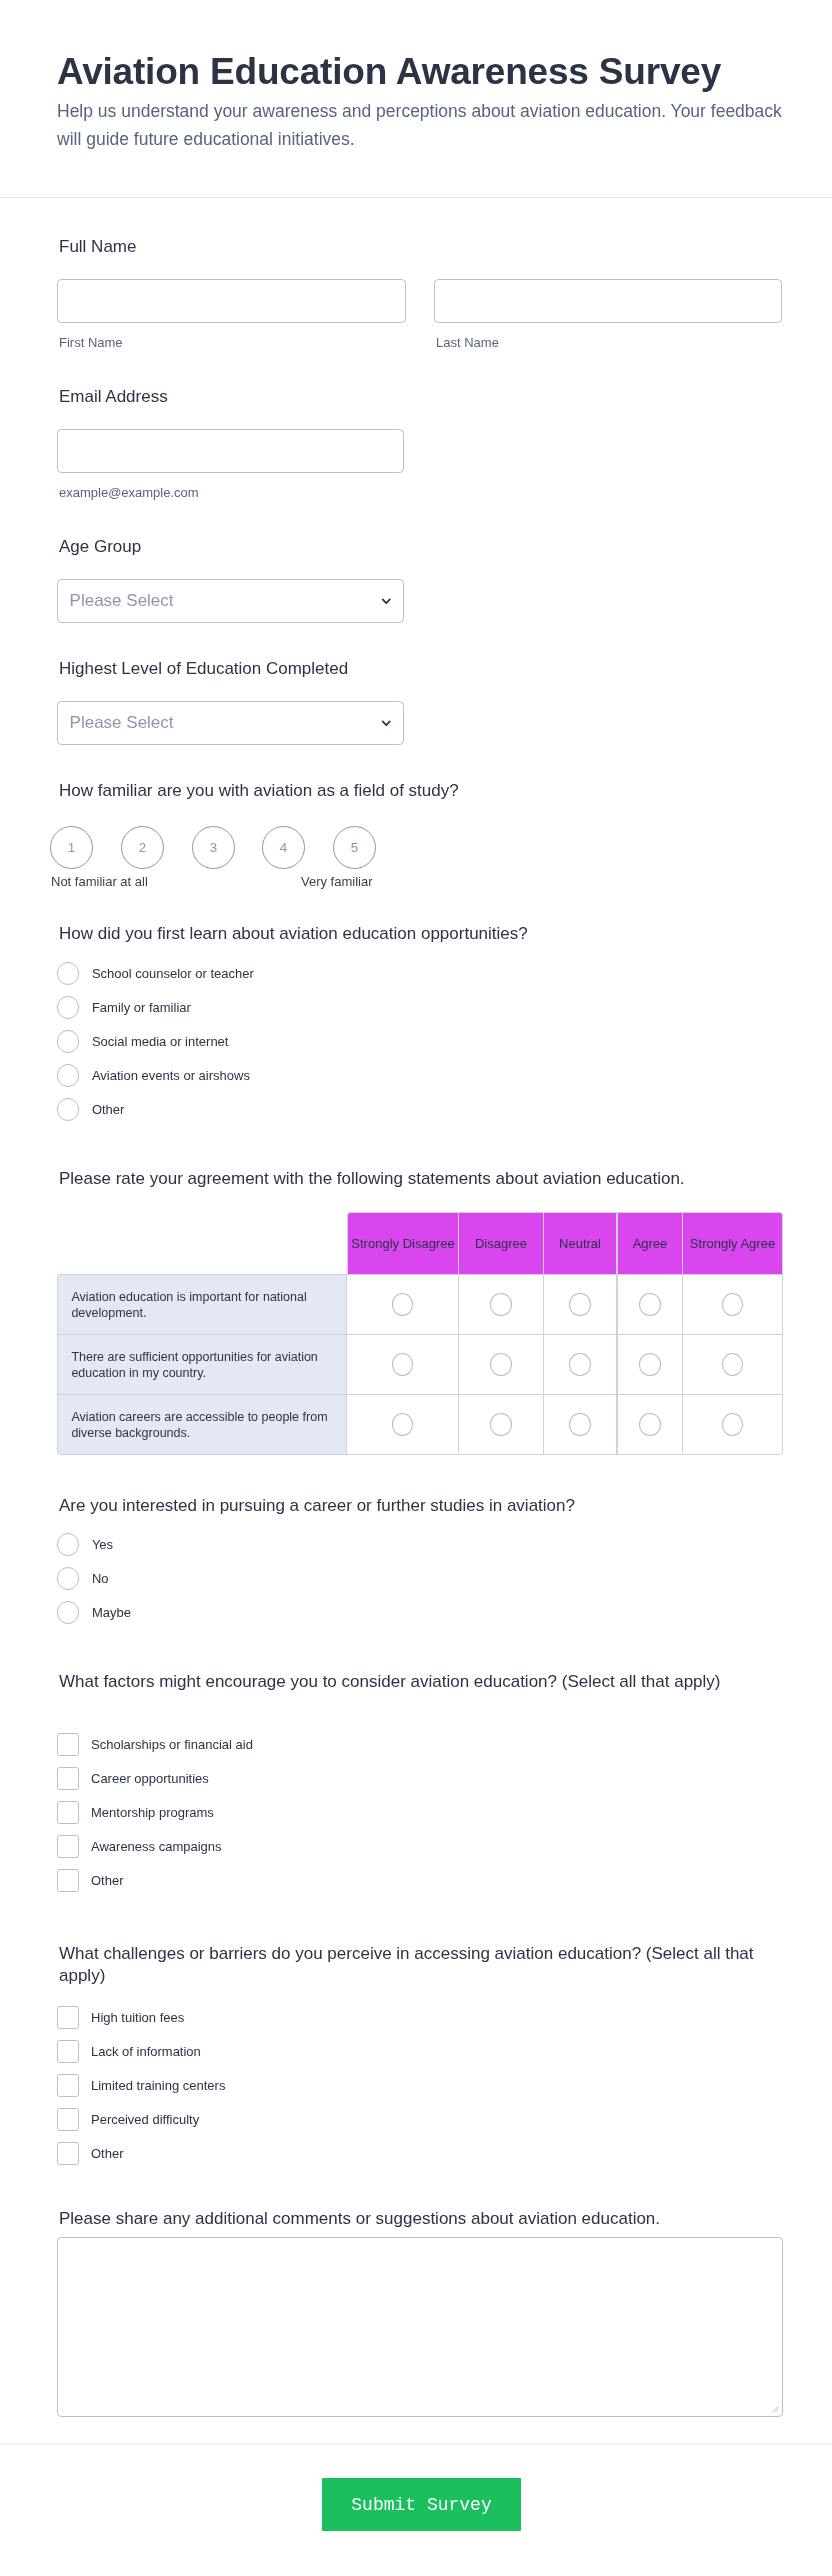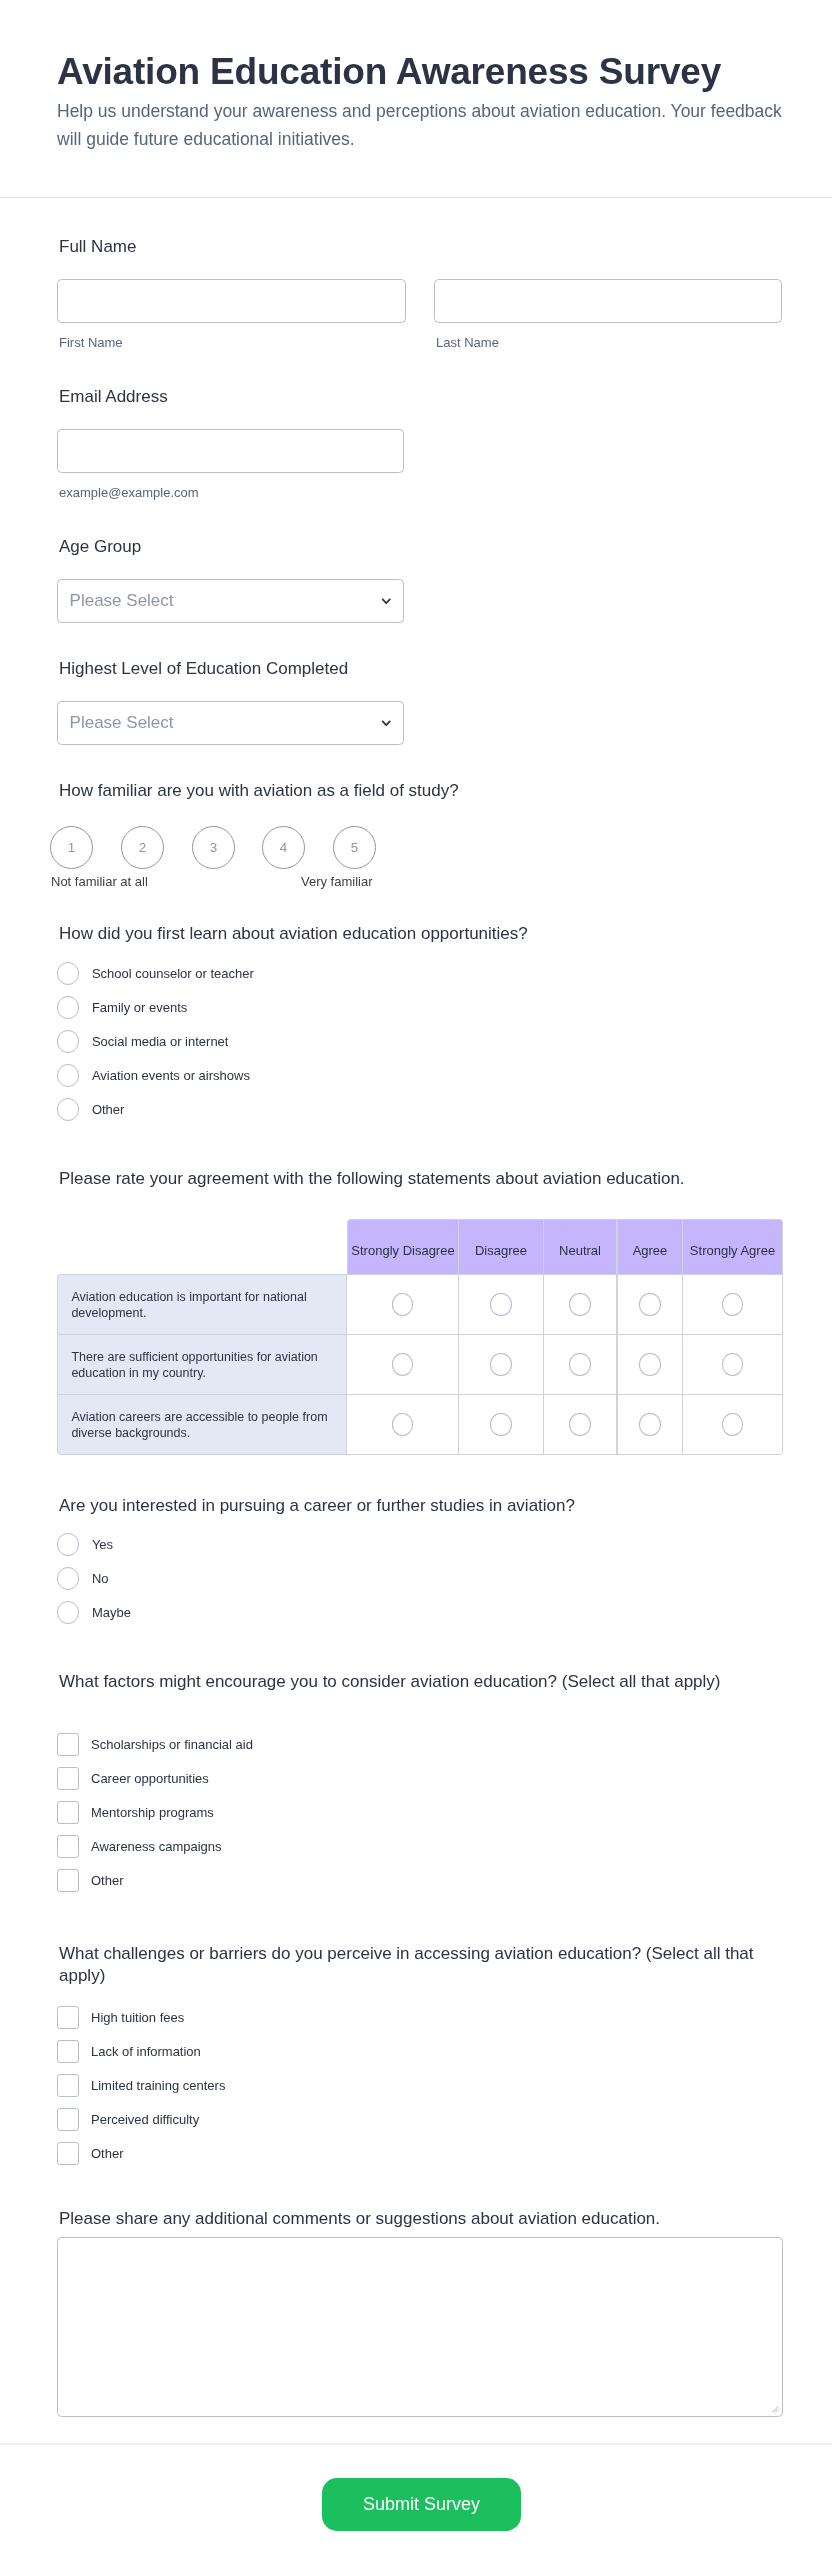--- a/index.html
+++ b/index.html
@@ -23,30 +23,30 @@
 
   .scale-circle { position: absolute; width: 43px; height: 43px; border: 1.3px solid #8d96ac; border-radius: 50%; display: flex; align-items: center; justify-content: center; font-size: 13.4px; color: #8d96ac; background: #fff; }
   .scale-label { position: absolute; font-size: 13px; color: #404040; }
 
   .opt { position: absolute; left: 57px; height: 25px; display: flex; align-items: center; }
   .radio { width: 22.4px; height: 22.4px; border: 1.3px solid #b8bdc9; border-radius: 50%; background: #fff; flex: none; }
   .check { width: 21.5px; height: 22.4px; border: 1.3px solid #b8bdc9; border-radius: 2.7px; background: #fff; flex: none; }
   .opt-text { margin-left: 12.5px; font-size: 13px; color: #2c3345; }
 
   .matrix { position: absolute; left: 57px; top: 1210px; width: 726px; }
-  .mhead { position: absolute; top: 8px; height: 64px; background: #c4b5fd; border: 0.9px solid #cdd2de; display: flex; align-items: center; justify-content: center; text-align: center; font-size: 13px; line-height: 16px; color: #2c3345; }
+  .mhead { position: absolute; top: 1px; height: 64px; background: #d946ef; border: 0.9px solid #cdd2de; display: flex; align-items: center; justify-content: center; text-align: center; font-size: 13px; line-height: 16px; color: #2c3345; }
   .mrow-label { position: absolute; left: 0; width: 290px; height: 61px; background: #e4e8f4; border: 0.9px solid #cdd2de; padding: 0 13.4px; display: flex; align-items: center; font-size: 12.5px; line-height: 16px; color: #2c3345; }
   .mcell { position: absolute; height: 61px; border: 0.9px solid #cdd2de; background: #fff; display: flex; align-items: center; justify-content: center; }
   .mcell .radio { width: 21.5px; height: 22.4px; }
 
   .textarea { position: absolute; left: 57px; top: 2237px; width: 726px; height: 180px; border: 0.9px solid #b8bdc9; border-radius: 4.5px; background: #fff; }
   .resize { position: absolute; right: 2.7px; bottom: 2.7px; width: 9px; height: 9px; }
 
   .footer-line { position: absolute; left: 0; top: 2443px; width: 833px; height: 1.8px; background: #eef0f5; }
-  .submit { position: absolute; left: 322px; top: 2478px; width: 199px; height: 53px; background: #1bbf5e; border: none; border-radius: 15px; color: #fff; font-size: 18px; font-family: Liberation Sans, sans-serif; display: flex; align-items: center; justify-content: center; }
+  .submit { position: absolute; left: 322px; top: 2478px; width: 199px; height: 53px; background: #1bbf5e; border: none; border-radius: 1px; color: #fff; font-size: 18px; font-family: Liberation Mono, monospace; display: flex; align-items: center; justify-content: center; }
 </style>
 </head>
 <body>
 
 <div class="header">
   <h1 class="title">Aviation Education Awareness Survey</h1>
   <p class="subtitle">Help us understand your awareness and perceptions about aviation education. Your feedback will guide future educational initiatives.</p>
 </div>
 
 <div class="form">
@@ -98,21 +98,21 @@
 
   <div class="q" style="top:725px;">
     <div class="q-label">How did you first learn about aviation education opportunities?</div>
   </div>
   <label class="opt" style="top:763px;">
       <span class="radio"></span>
       <span class="opt-text">School counselor or teacher</span>
     </label>
   <label class="opt" style="top:797px;">
       <span class="radio"></span>
-      <span class="opt-text">Family or events</span>
+      <span class="opt-text">Family or familiar</span>
     </label>
   <label class="opt" style="top:831px;">
       <span class="radio"></span>
       <span class="opt-text">Social media or internet</span>
     </label>
   <label class="opt" style="top:865px;">
       <span class="radio"></span>
       <span class="opt-text">Aviation events or airshows</span>
     </label>
   <label class="opt" style="top:899px;">

